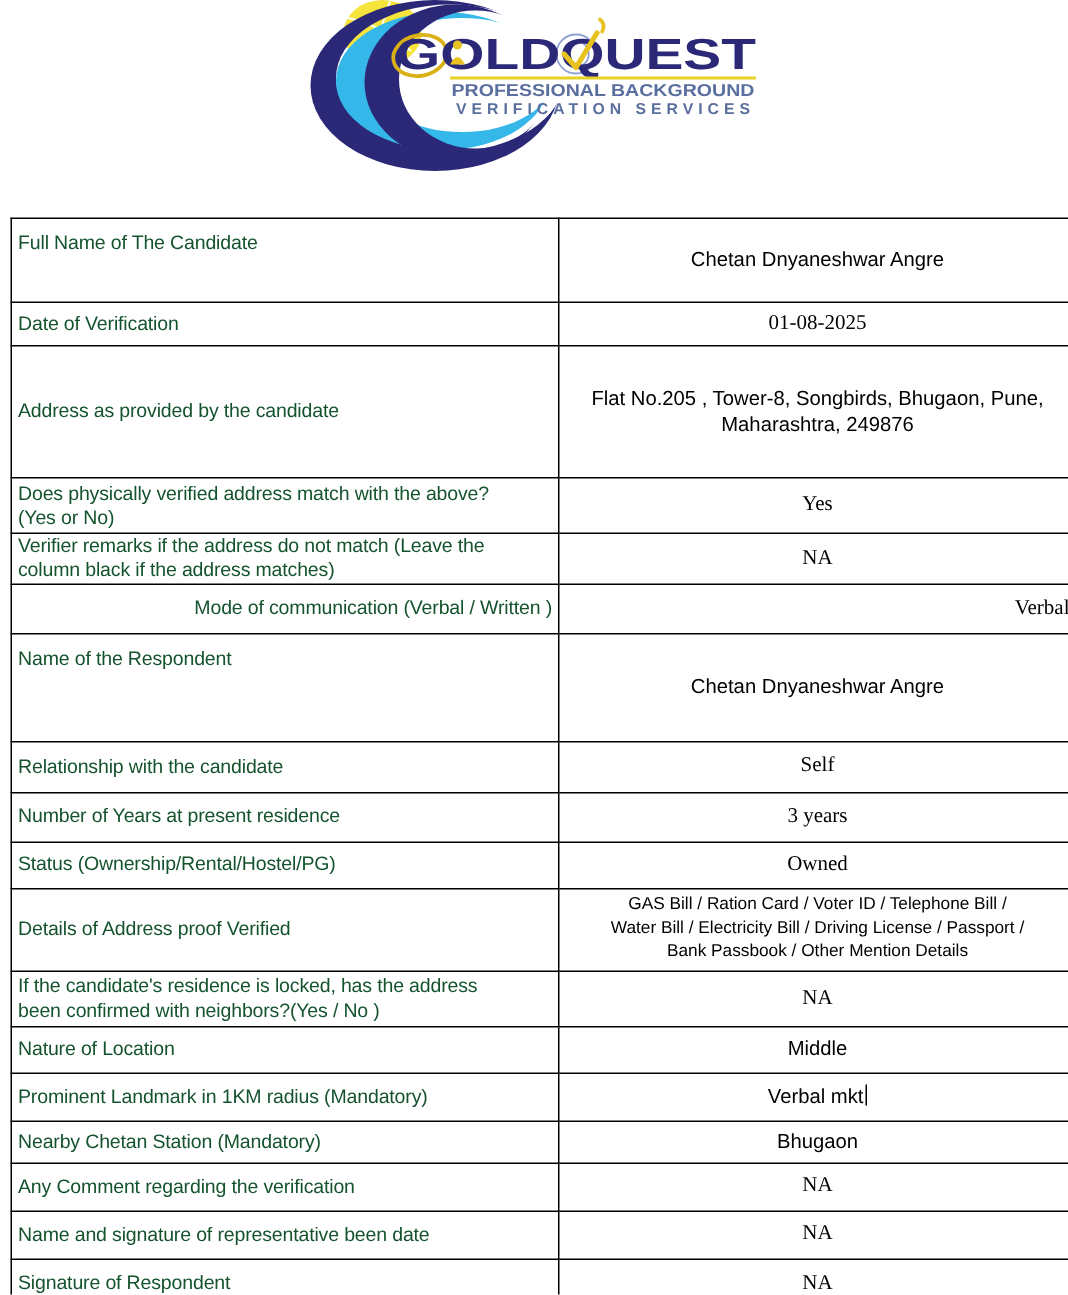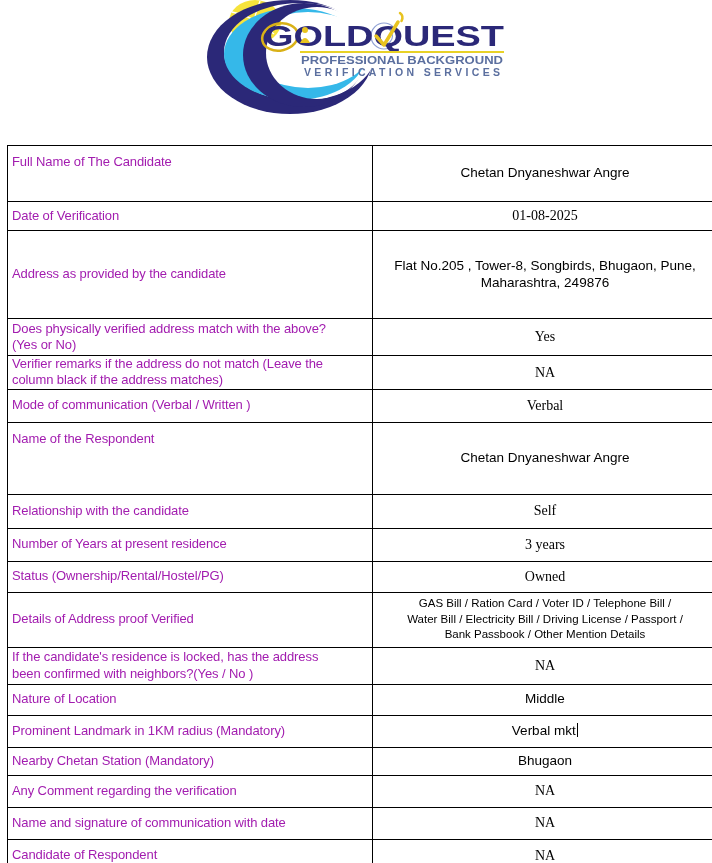--- a/index.html
+++ b/index.html
@@ -36,42 +36,42 @@
     border: 1px solid #000;
     vertical-align: middle;
     padding: 0 4px;
     overflow: hidden;
   }
   td.field-label {
     width: 356px;
     font-family: "Liberation Sans", sans-serif;
     font-size: 13px;
     letter-spacing: -0.1px;
-    color: #a21caf;
+    color: #14532d;
     white-space: pre-line;
     line-height: 1.25;
     padding-left: 5px;
   }
   td.field-value {
     width: 336px;
     text-align: center;
     color: #000;
     white-space: pre-line;
     line-height: 1.25;
   }
   td.field-value.serif { font-family: "Liberation Serif", serif; font-size: 14px; }
   td.field-value.sans  { font-family: "Liberation Sans", sans-serif; font-size: 13.5px; }
 
   
   tbody tr:nth-child(1)  td { height: 47px; }
   tbody tr:nth-child(2)  td { height: 28px; }
   tbody tr:nth-child(3)  td { height: 87px; }
   tbody tr:nth-child(4)  td { height: 36px; }
   tbody tr:nth-child(5)  td { height: 32px; }
-  tbody tr:nth-child(6)  td { height: 32px; }
+  tbody tr:nth-child(6)  td { height: 32px; text-align: right; }
   tbody tr:nth-child(7)  td { height: 63px; }
   tbody tr:nth-child(8)  td { height: 33px; }
   tbody tr:nth-child(9)  td { height: 32px; margin-left: 32px; }
   tbody tr:nth-child(10) td { height: 30px; }
   tbody tr:nth-child(11) td { height: 54px; }
   tbody tr:nth-child(12) td { height: 36px; }
   tbody tr:nth-child(13) td { height: 30px; }
   tbody tr:nth-child(14) td { height: 31px; margin-top: 23px; }
   tbody tr:nth-child(15) td { height: 27px; }
   tbody tr:nth-child(16) td { height: 31px; margin-top: 24px; }
@@ -216,23 +216,23 @@
     </tr>
         <tr>
       <td class="field-label"><span class="label-text">Nearby Chetan Station (Mandatory)</span></td>
       <td class="field-value sans"><span class="value-text">Bhugaon</span></td>
     </tr>
         <tr>
       <td class="field-label"><span class="label-text">Any Comment regarding the verification</span></td>
       <td class="field-value serif"><span class="value-text">NA</span></td>
     </tr>
         <tr>
-      <td class="field-label"><span class="label-text">Name and signature of communication with date</span></td>
-      <td class="field-value serif"><span class="value-text">NA</span></td>
-    </tr>
-        <tr>
-      <td class="field-label"><span class="label-text">Candidate of Respondent</span></td>
+      <td class="field-label"><span class="label-text">Name and signature of representative been date</span></td>
+      <td class="field-value serif"><span class="value-text">NA</span></td>
+    </tr>
+        <tr>
+      <td class="field-label"><span class="label-text">Signature of Respondent</span></td>
       <td class="field-value serif"><span class="value-text">NA</span></td>
     </tr>
       </tbody>
   </table>
 
 </div>
 
 </body></html>

